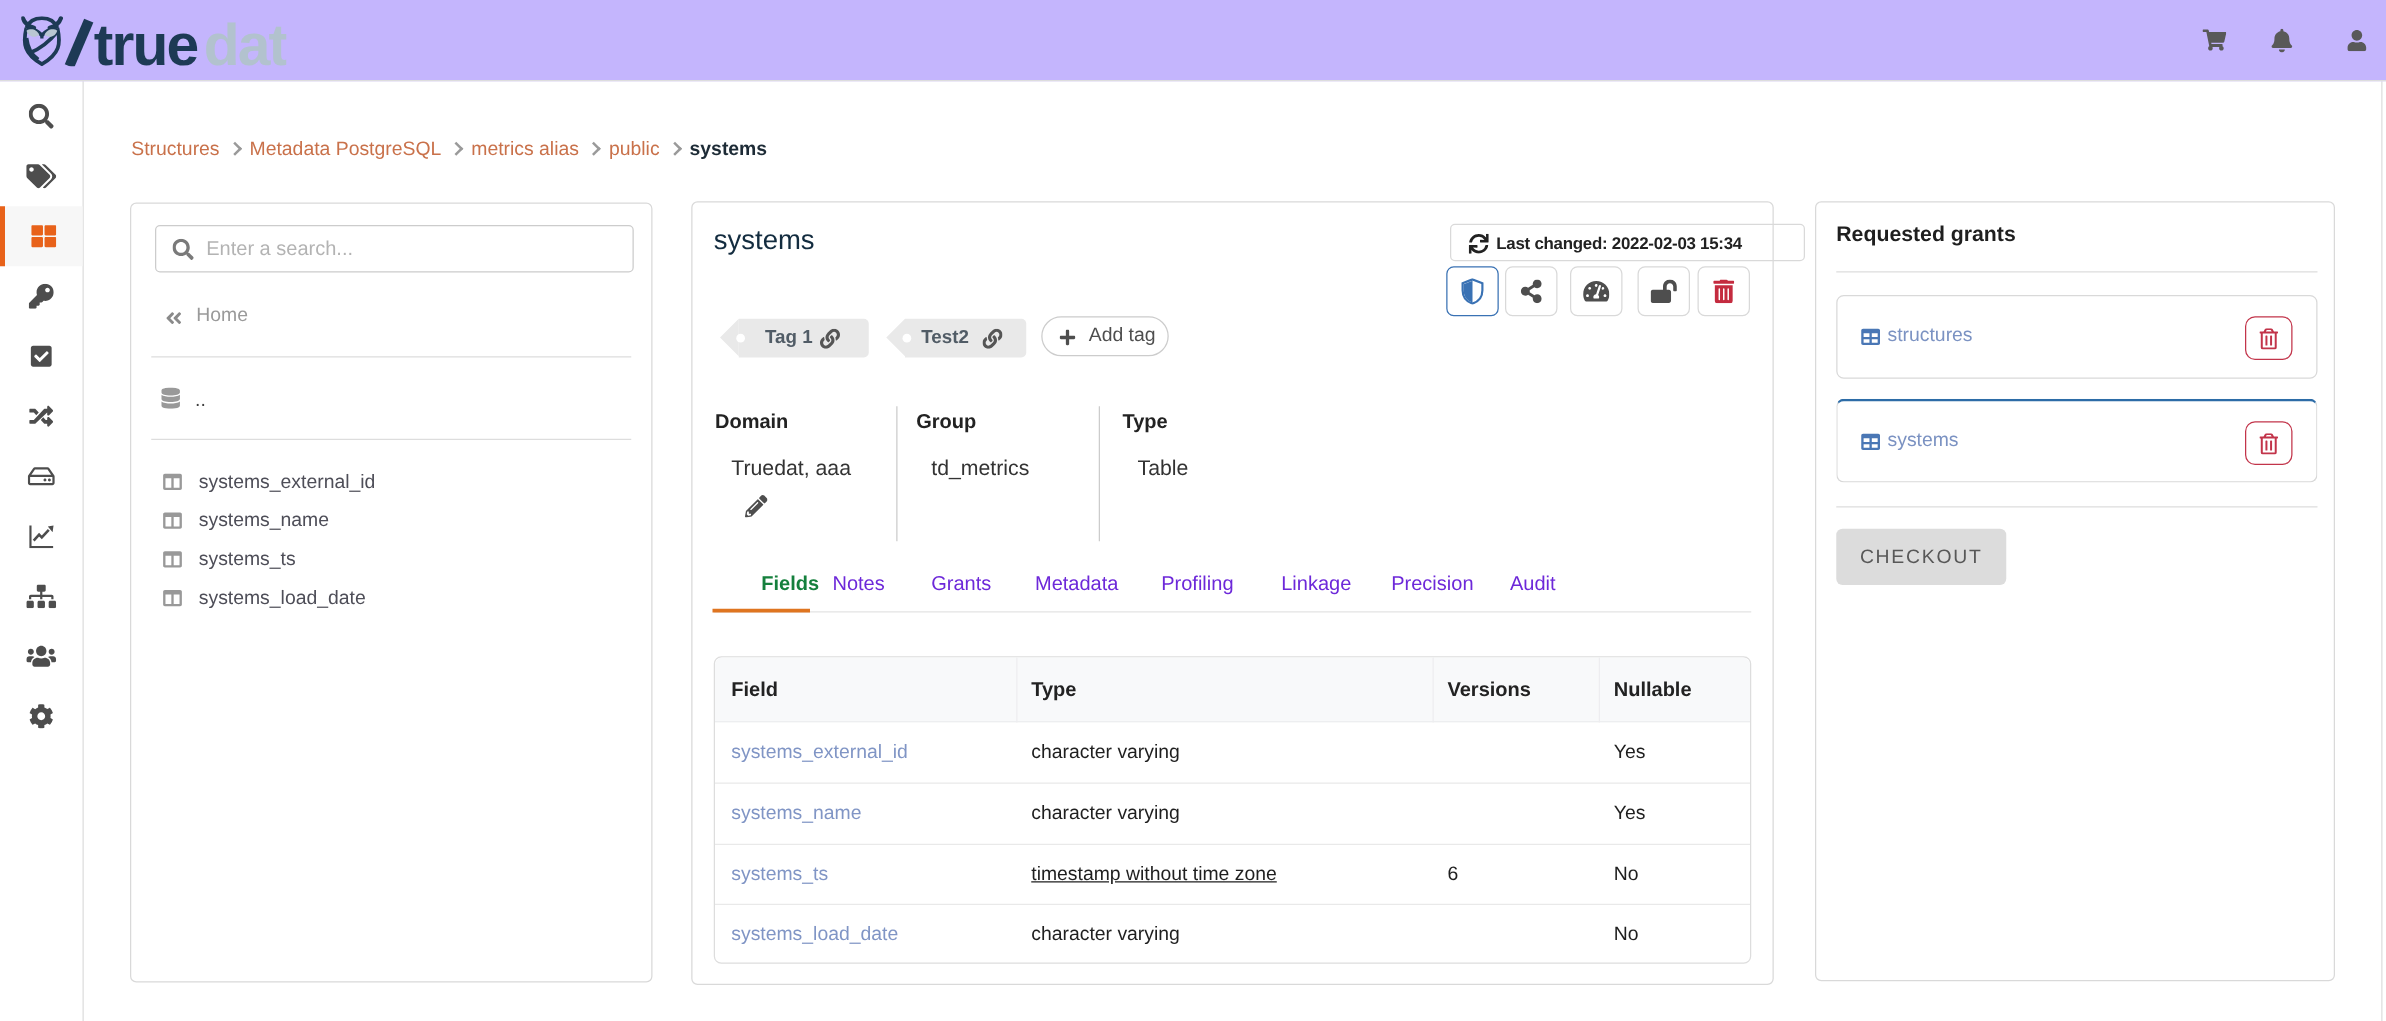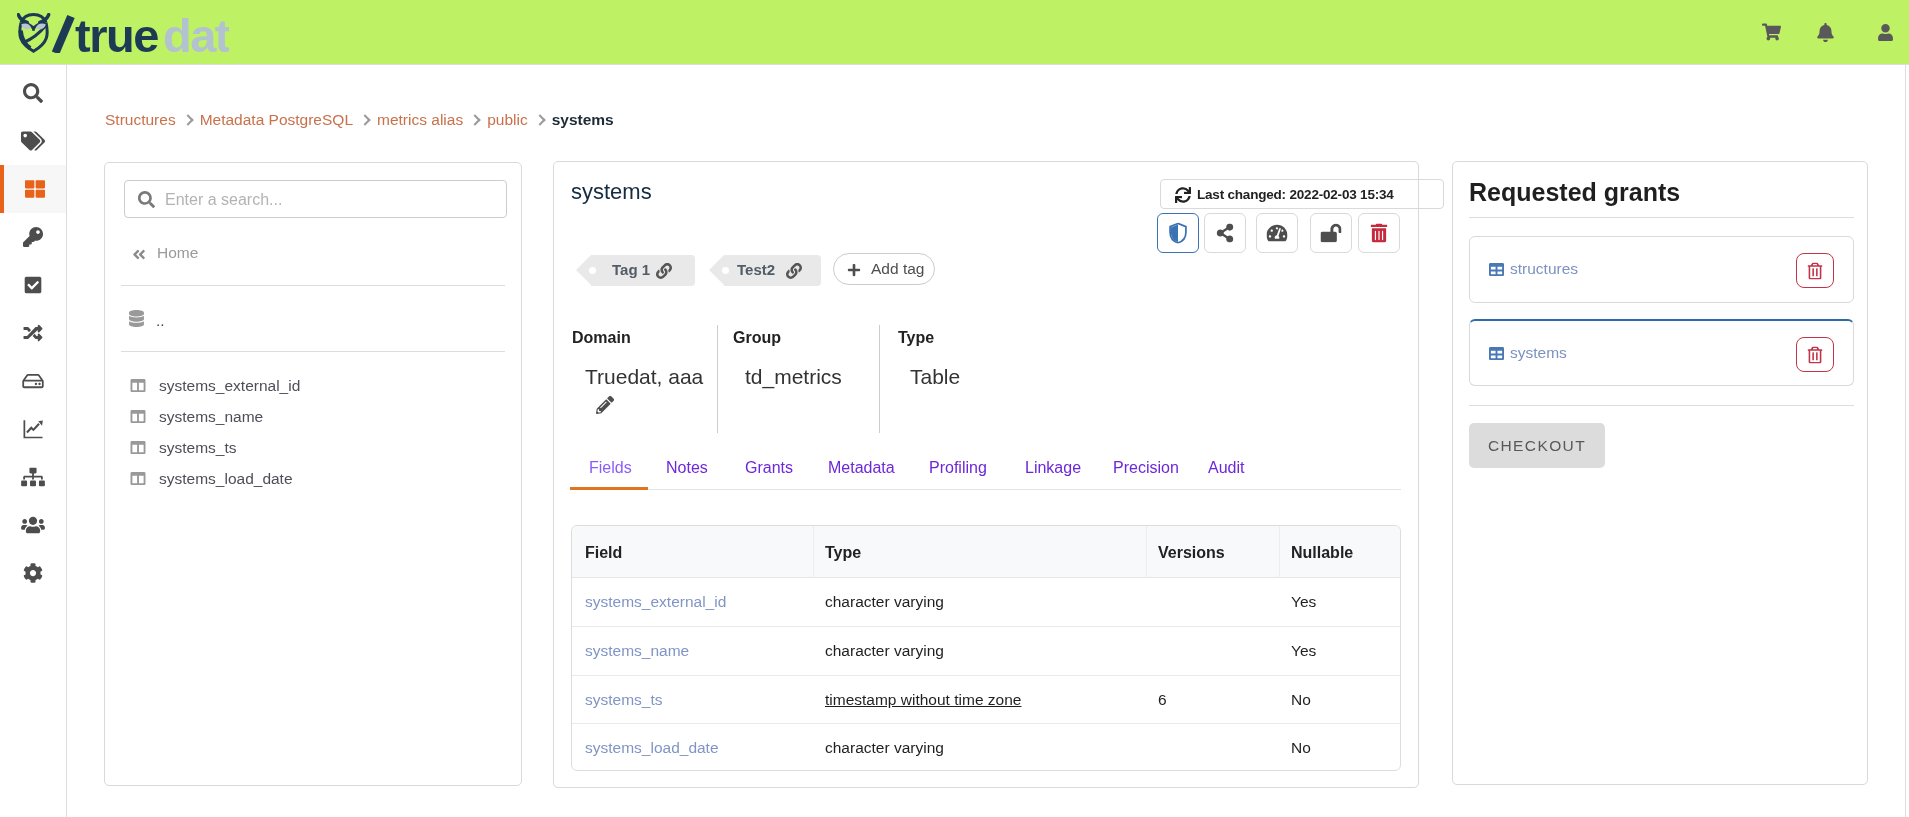--- a/index.html
+++ b/index.html
@@ -1,21 +1,21 @@
 <!DOCTYPE html>
 <html><head>
 <meta charset="utf-8">
 <style>
 * { margin:0; padding:0; box-sizing:border-box; }
 html,body { width:1909px; height:817px; overflow:hidden; background:#fff;
   font-family:"Liberation Sans", sans-serif; color:#222; }
 svg { display:block; }
 
 
-#header { position:absolute; left:0; top:0; width:1909px; height:65px; background:#bef264;
+#header { position:absolute; left:0; top:0; width:1909px; height:65px; background:#c4b5fd;
   border-bottom:1px solid #ddd; z-index:5; }
 #logo { position:absolute; left:17px; top:13px; }
 .hicon { position:absolute; top:23px; color:#595959; }
 
 
 #sidebar { position:absolute; left:0; top:65px; width:67px; height:752px; background:#fff;
   border-right:1px solid #ddd; }
 .sitem { position:absolute; left:0; width:66px; height:48px; }
 .sitem svg { position:absolute; left:50%; top:50%; transform:translate(-50%,-50%); }
 .sitem.active { background:#f7f7f7; border-left:4px solid #e8621a; }
@@ -60,39 +60,39 @@
 .tag .hole { position:absolute; left:-2px; top:12px; width:7px; height:7px; border-radius:50%; background:#fff; }
 .tag .txt { position:absolute; top:6px; }
 .tag svg { position:absolute; top:8px; }
 #addtag { position:absolute; left:279px; top:91px; width:102px; height:32px; border:1px solid #ccc;
   border-radius:16px; font-size:15.5px; color:#4e4e4e; }
 #addtag span { position:absolute; left:37px; top:6px; }
 #addtag svg { position:absolute; left:13px; top:9px; }
 
 .dmcol { position:absolute; top:163px; }
 .dmcol .lab { font-size:16px; font-weight:bold; color:#222; }
-.dmcol .val { position:absolute; top:36px; font-size:21px; color:#333; white-space:nowrap; }
+.dmcol .val { position:absolute; top:36px; font-size:17px; color:#333; white-space:nowrap; }
 .vline { position:absolute; width:1px; background:#ccc; top:163px; height:108px; }
 .tab { position:absolute; top:297px; font-size:16px; color:#6d28d9; }
-.tab.act { color:#8b5cf6; font-weight:normal; }
+.tab.act { color:#15803d; font-weight:bold;margin-left:20px; }
 #tabline { position:absolute; left:17px; top:327px; width:830px; height:1px; background:#e3e3e3; }
 #tabmark { position:absolute; left:16px; top:325px; width:78px; height:3px; background:#df7520; }
 
 #table { position:absolute; left:17px; top:363px; width:830px; height:246px;
   border:1px solid #ddd; border-radius:6px; }
 #thead { position:absolute; left:0; top:0; width:828px; height:52px; background:#f8f9fa;
   border-bottom:1px solid #e4e6e8; border-radius:6px 6px 0 0; }
 .th { position:absolute; top:18px; font-size:16px; font-weight:bold; color:#222; }
 .tr { position:absolute; left:0; width:828px; height:48.5px; border-bottom:1px solid #e9e9e9; }
 .tr.last { border-bottom:none; }
 .td { position:absolute; top:15px; font-size:15.5px; color:#1f1f1f; }
 .td.link { color:#8095c5; }
 
 
-#rtitle { position:absolute; left:16px; top:16px; font-size:25px; font-weight:bold; color:#1f1f1f; }
+#rtitle { position:absolute; left:16px; top:16px; font-size:17px; font-weight:bold; color:#1f1f1f; }
 .rdiv { position:absolute; left:16px; width:385px; height:1px; background:#ddd; }
 .gcard { position:absolute; left:16px; width:385px; height:67px; border:1px solid #d9d9d9; border-radius:6px; }
 .gcard.sel { border-top:2px solid #2d6ca7; }
 .gcard .gtxt { position:absolute; left:40px; top:23px; font-size:15.5px; color:#7b92c2; }
 .gcard .gicon { position:absolute; left:18px; top:25px; }
 .gcard .tbtn { position:absolute; left:326px; top:16px; width:38px; height:35px;
   border:1px solid #c2344a; border-radius:8px; }
 .gcard .tbtn svg { position:absolute; left:50%; top:50%; transform:translate(-50%,-50%); }
 #checkout { position:absolute; left:16px; top:261px; width:136px; height:45px; background:#dcdcdc;
   border-radius:5px; font-size:15.5px; color:#585858; letter-spacing:1.4px;

